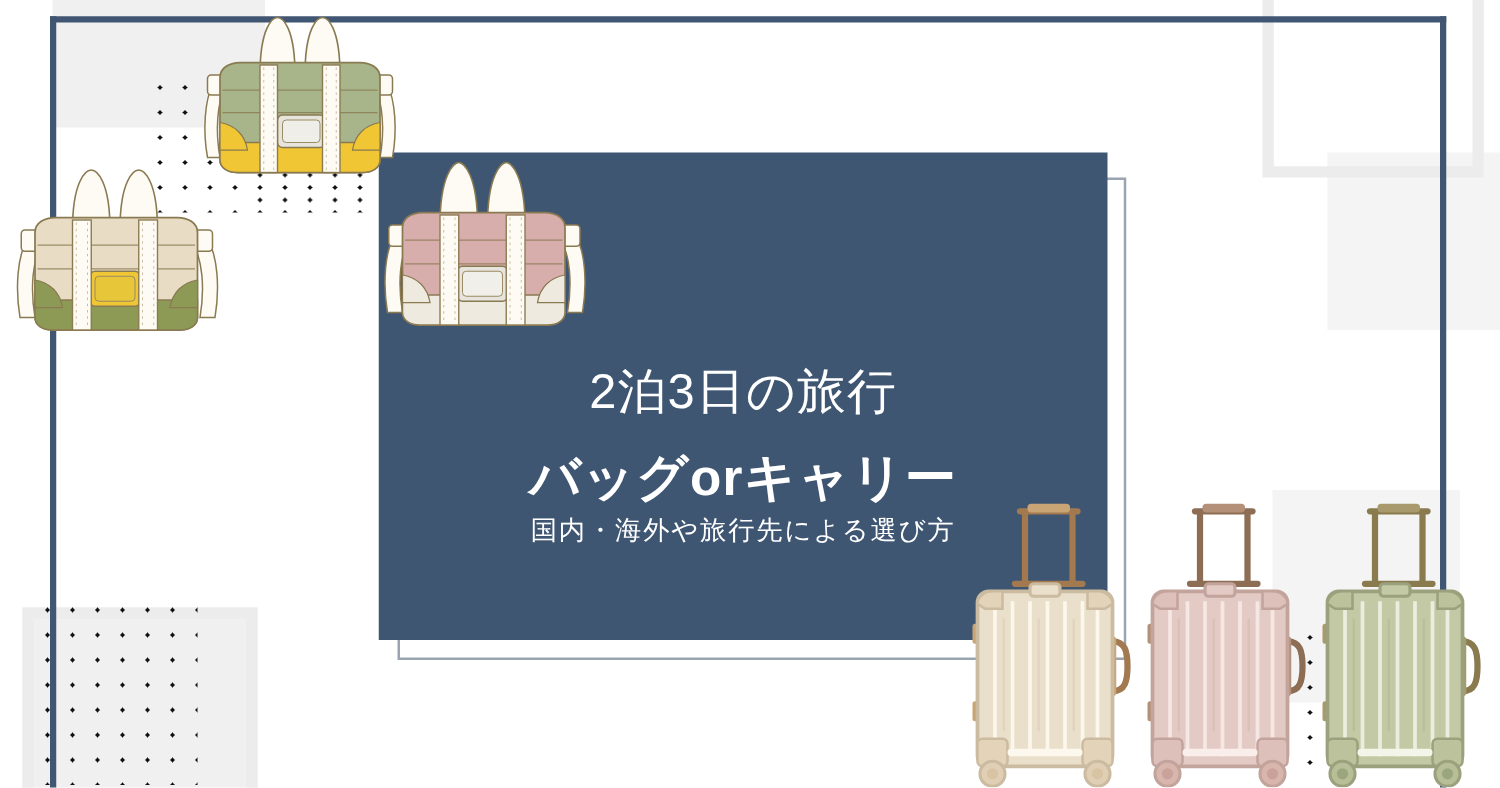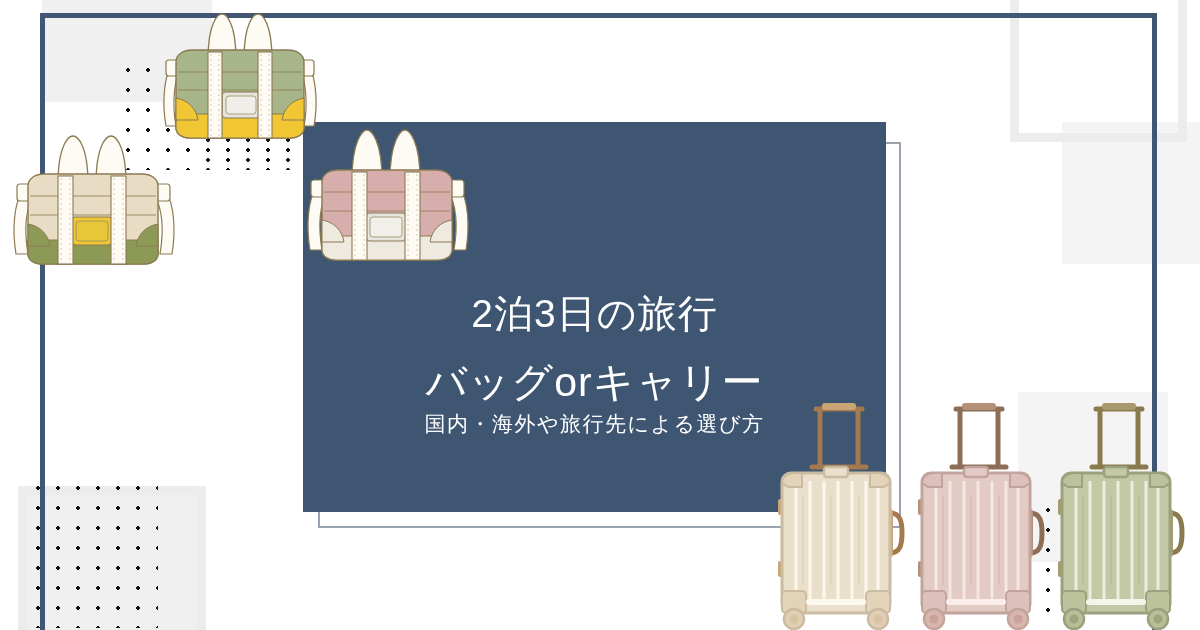--- a/index.html
+++ b/index.html
@@ -23,21 +23,21 @@
   .hero { position:absolute; left:303px; top:122px; width:583px; height:390px;
     background:#3f5673; }
   .hero-outline { position:absolute; left:318px; top:142px; width:583px; height:386px;
     border:2px solid #9aa4b0; background:transparent; }
 
   .hero-text { position:absolute; left:303px; top:122px; width:583px; height:468px;
     display:flex; flex-direction:column; align-items:center; justify-content:center;
     color:#ffffff; }
   .t1 { font-size:39px; font-weight:400; letter-spacing:1px; line-height:1.05;
         margin-top:20px; }
-  .t2 { font-size:41px; font-weight:400; letter-spacing:1px; line-height:1.05;
+  .t2 { font-size:41px; font-weight:700; letter-spacing:1px; line-height:1.05;
         margin-top:26px; }
   .t3 { font-size:21px; font-weight:400; letter-spacing:1.5px; margin-top:6px; }
 
   .art { position:absolute; }
 </style>
 </head>
 <body>
 
 <div id="stage">
 

